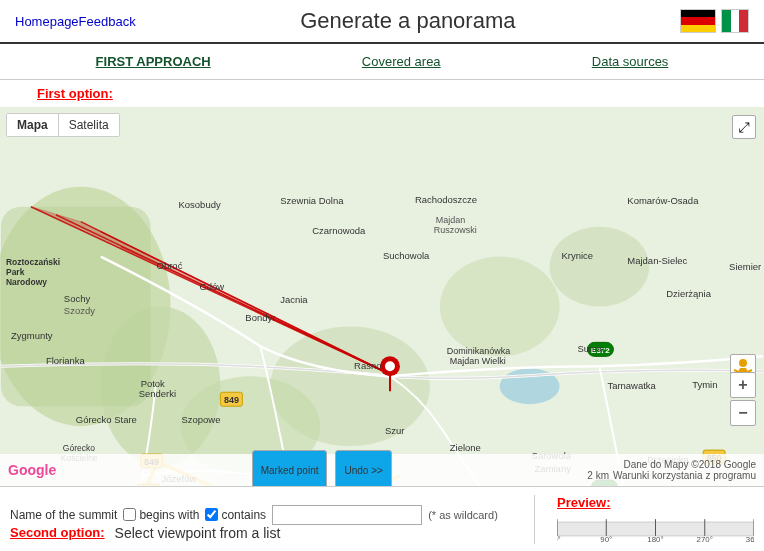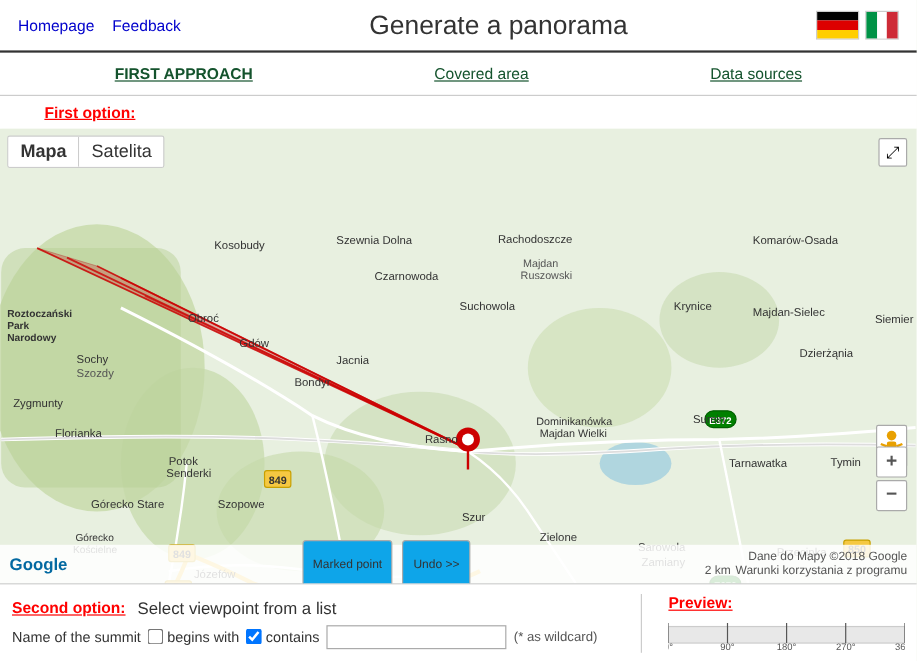--- a/index.html
+++ b/index.html
@@ -6,21 +6,21 @@
     body { font-family: Arial, sans-serif; font-size: 13px; background: #fff; width: 764px; overflow-x: hidden; }
 
     
     #header {
       display: flex;
       align-items: center;
       justify-content: space-between;
       padding: 8px 15px;
       border-bottom: 2px solid #333;
     }
-    #header-nav { display: flex; gap: 15px; }
+    #header-nav { display: flex; }
     #header-nav a { color: #00c; text-decoration: none; font-size: 13px; }
     #header-title { font-size: 22px; font-weight: normal; color: #333; text-align: center; flex: 1; }
     #header-flags { display: flex; gap: 5px; align-items: center; }
 
     
     .flag-de {
       width: 36px; height: 24px;
       display: flex; flex-direction: column;
       border: 1px solid #ccc;
     }
@@ -88,21 +88,21 @@
       left: 6px;
       z-index: 10;
       display: flex;
       background: #fff;
       border: 1px solid #ccc;
       border-radius: 2px;
       overflow: hidden;
     }
     .map-tab {
       padding: 4px 10px;
-      font-size: 15px;
+      font-size: 12px;
       cursor: pointer;
       background: #fff;
       color: #333;
       text-align: center;
     }
     .map-tab.active {
       background: #fff;
       font-weight: bold;
     }
     .map-tab:first-child { border-right: 1px solid #ccc; }
@@ -189,21 +189,21 @@
       display: flex;
       align-items: center;
       justify-content: space-between;
       padding: 0 8px;
       font-size: 11px;
       color: #555;
     }
     #google-logo {
       font-size: 14px;
       font-weight: bold;
-      color: #0369a1;
+      color: #ec4899;
     }
     #map-bottom-center {
       display: flex;
       gap: 8px;
       align-items: center;
     }
     .marked-point-btn {
       background: #0ea5e9;
       border: 1px solid #aaa;
       border-radius: 3px;
@@ -483,36 +483,36 @@
       <div style="display:flex; align-items:center; gap:4px; font-size:10px;">
         <span>2 km</span>
         <span>Warunki korzystania z programu</span>
       </div>
     </div>
   </div>
 </div>
 
 <div id="second-section">
   <div id="second-left">
-    <div style="display:flex; align-items:center;">
-      <span id="second-option-label">Second option:</span>
-      <span id="second-option-desc">Select viewpoint from a list</span>
-    </div>
     <div id="summit-row">
       <span class="summit-label">Name of the summit</span>
       <div class="summit-checkbox-row">
         <input type="checkbox" style="">
         <label class="summit-label">begins with</label>
       </div>
       <div class="summit-checkbox-row">
         <input type="checkbox" checked="" style="">
         <label class="summit-label">contains</label>
       </div>
       <input type="text" class="summit-input" style="">
       <span class="summit-wildcard">(* as wildcard)</span>
+    </div>
+    <div style="display:flex; align-items:center;">
+      <span id="second-option-label">Second option:</span>
+      <span id="second-option-desc">Select viewpoint from a list</span>
     </div>
   </div>
   <div id="second-right">
     <span id="preview-label">Preview:</span>
     <div id="preview-scale">
       <svg width="200" height="30" viewBox="0 0 200 30">
         <rect x="0" y="8" width="200" height="14" fill="#e8e8e8" stroke="#ccc" stroke-width="1"></rect>
         <line x1="0" y1="5" x2="0" y2="22" stroke="#555" stroke-width="1"></line>
         <line x1="50" y1="5" x2="50" y2="22" stroke="#555" stroke-width="1"></line>
         <line x1="100" y1="5" x2="100" y2="22" stroke="#555" stroke-width="1"></line>

